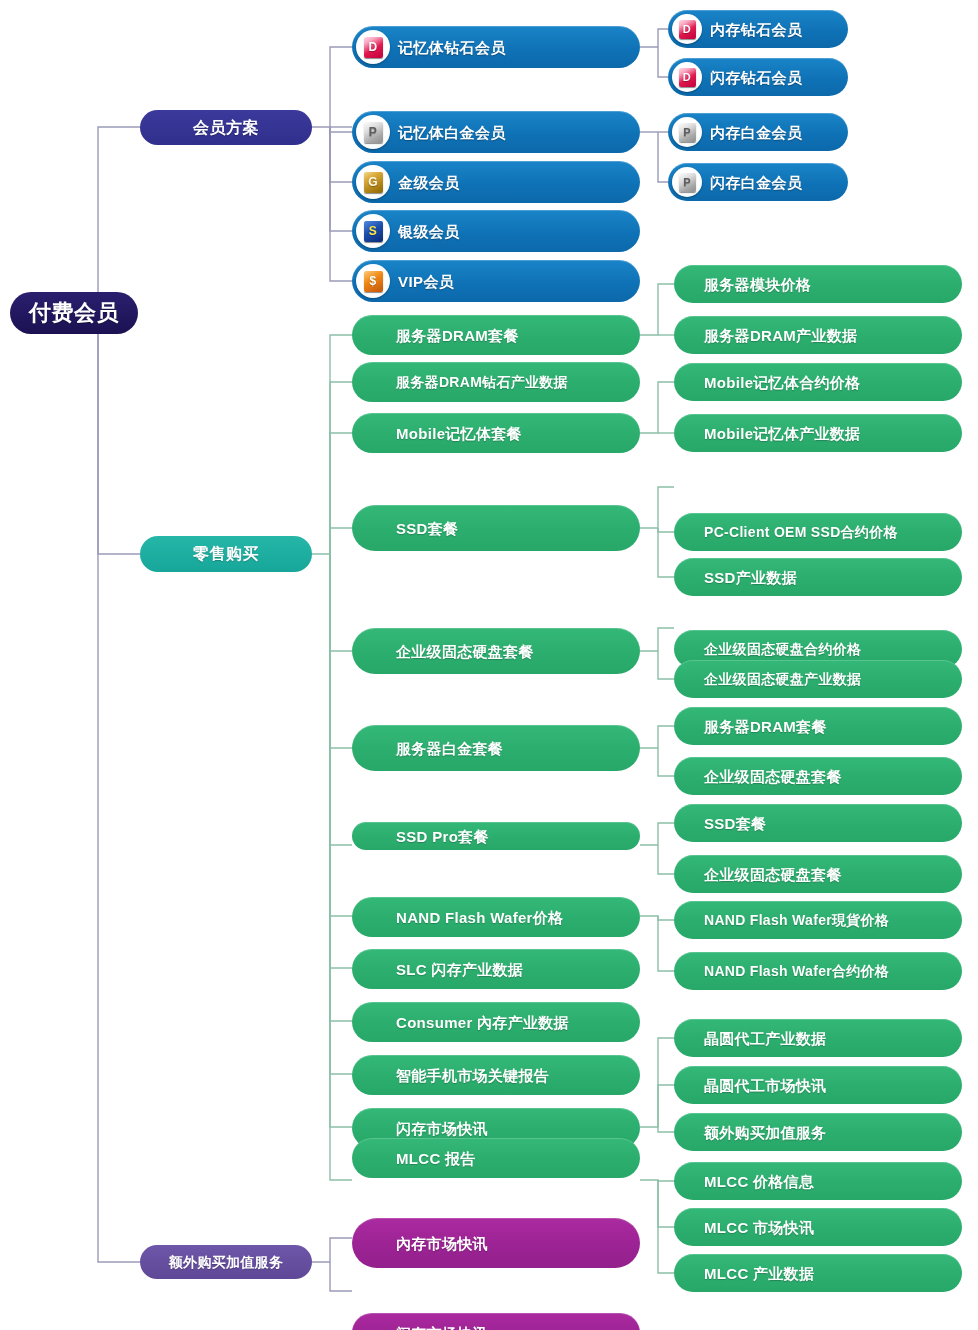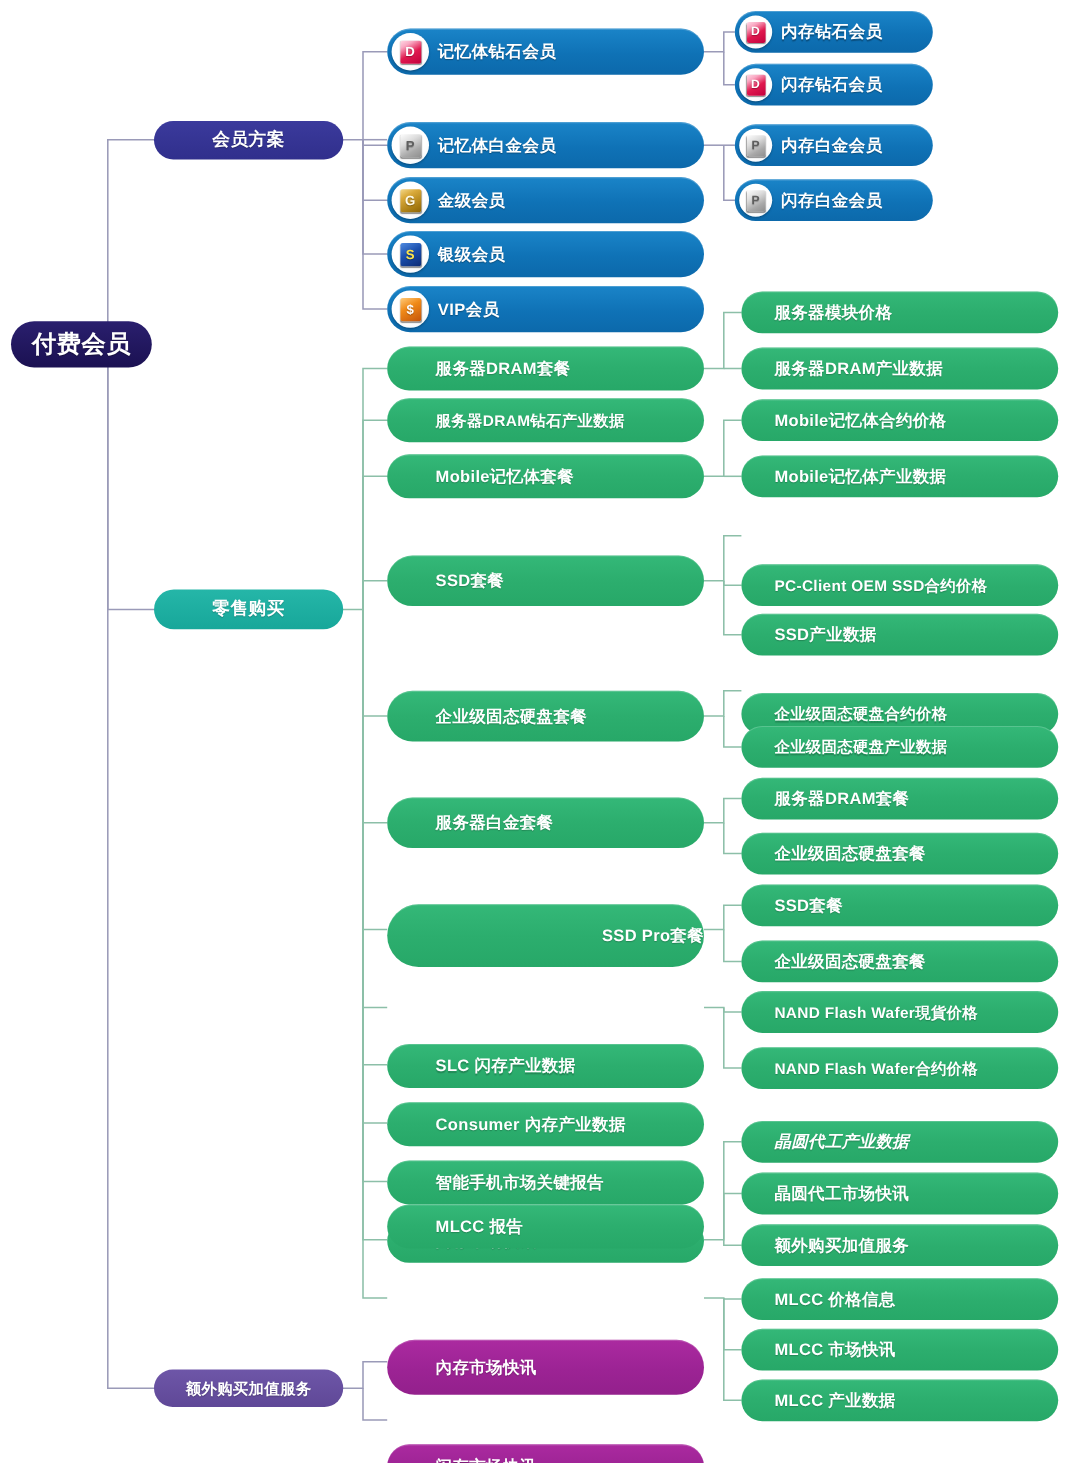--- a/index.html
+++ b/index.html
@@ -323,42 +323,45 @@
   </div>
 
   <div class="node n-green" style="left:352px; top:628px; width:288px; height:46px;">
     <span class="label">企业级固态硬盘套餐</span>
   </div>
 
   <div class="node n-green" style="left:352px; top:725px; width:288px; height:46px;">
     <span class="label">服务器白金套餐</span>
   </div>
 
-  <div class="node n-green" style="left:352px; top:822px; width:288px; height:57px;justify-content:flex-end;">
+  <div class="node n-green" style="left:352px; top:822px; width:288px; height:28px;">
     <span class="label">SSD Pro套餐</span>
   </div>
 
+  <div class="node n-green" style="left:352px; top:897px; width:288px; height:40px;">
+    <span class="label">NAND Flash Wafer价格</span>
+  </div>
 
   <div class="node n-green" style="left:352px; top:949px; width:288px; height:40px;">
     <span class="label">SLC 闪存产业数据</span>
   </div>
 
   <div class="node n-green" style="left:352px; top:1002px; width:288px; height:40px;">
     <span class="label">Consumer 內存产业数据</span>
   </div>
 
   <div class="node n-green" style="left:352px; top:1055px; width:288px; height:40px;">
     <span class="label">智能手机市场关键报告</span>
   </div>
 
   <div class="node n-green" style="left:352px; top:1108px; width:288px; height:40px;">
     <span class="label">闪存市场快讯</span>
   </div>
 
-  <div class="node n-green" style="left:352px; top:1095px; width:288px; height:40px;">
+  <div class="node n-green" style="left:352px; top:1138px; width:288px; height:40px;">
     <span class="label">MLCC 报告</span>
   </div>
 
   <div class="node n-green" style="left:674px; top:265px; width:288px; height:38px; padding-left:30px;">
     <span class="label">服务器模块价格</span>
   </div>
 
   <div class="node n-green" style="left:674px; top:316px; width:288px; height:38px; padding-left:30px;">
     <span class="label">服务器DRAM产业数据</span>
   </div>
@@ -405,21 +408,21 @@
   </div>
 
   <div class="node n-green sm" style="left:674px; top:901px; width:288px; height:38px; padding-left:30px;">
     <span class="label">NAND Flash Wafer現貨价格</span>
   </div>
 
   <div class="node n-green sm" style="left:674px; top:952px; width:288px; height:38px; padding-left:30px;">
     <span class="label">NAND Flash Wafer合约价格</span>
   </div>
 
-  <div class="node n-green" style="left:674px; top:1019px; width:288px; height:38px; padding-left:30px;font-style:italic;">
+  <div class="node n-green" style="left:674px; top:1019px; width:288px; height:38px; padding-left:30px;">
     <span class="label">晶圆代工产业数据</span>
   </div>
 
   <div class="node n-green" style="left:674px; top:1066px; width:288px; height:38px; padding-left:30px;">
     <span class="label">晶圆代工市场快讯</span>
   </div>
 
   <div class="node n-green" style="left:674px; top:1113px; width:288px; height:38px; padding-left:30px;">
     <span class="label">额外购买加值服务</span>
   </div>

